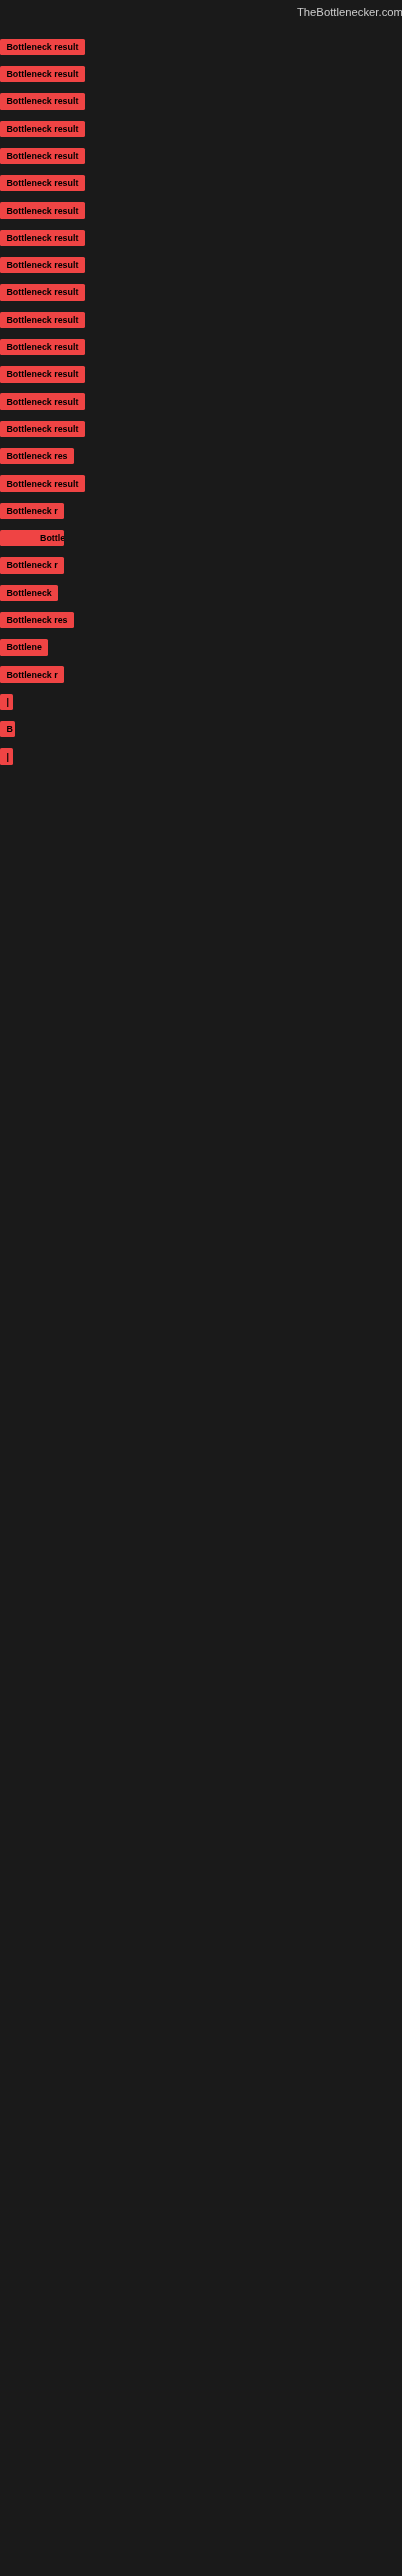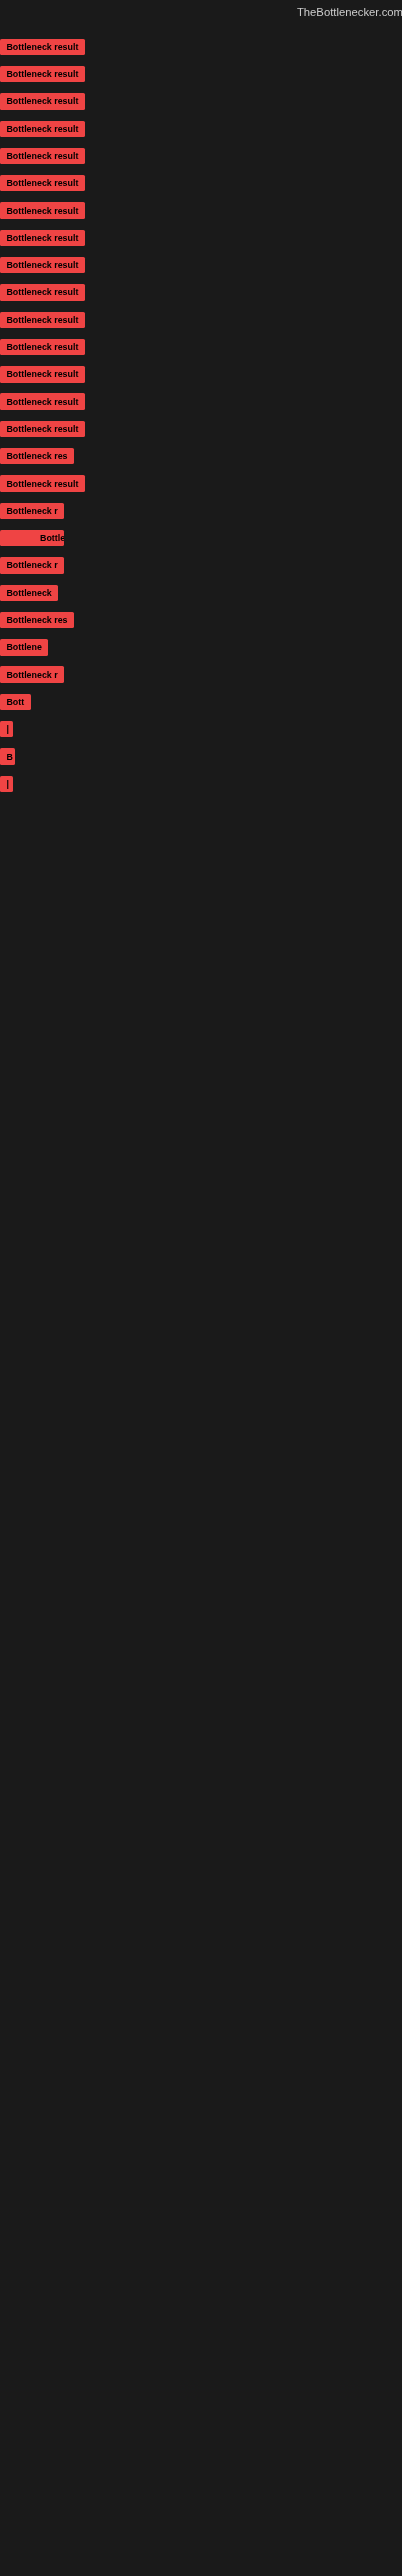--- a/index.html
+++ b/index.html
@@ -122,23 +122,20 @@
     <div class="result-item">
       <span class="result-badge" style="max-width: 79px;">Bottleneck res</span>
     </div>
     <div class="result-item">
       <span class="result-badge" style="max-width: 58px; text-align: center;">Bottlene</span>
     </div>
     <div class="result-item">
       <span class="result-badge" style="max-width: 69px;">Bottleneck r</span>
     </div>
     <div class="result-item">
-      <span class="result-badge" style="max-width: 34px;">Bott</span>
-    </div>
-    <div class="result-item">
       <span class="result-badge" style="max-width: 8px;">|</span>
     </div>
     <div class="result-item">
       <span class="result-badge" style="max-width: 14.5px;">B</span>
     </div>
     <div class="result-item">
       <span class="result-badge" style="max-width: 6.4px;">|</span>
     </div>
   </div>
 

